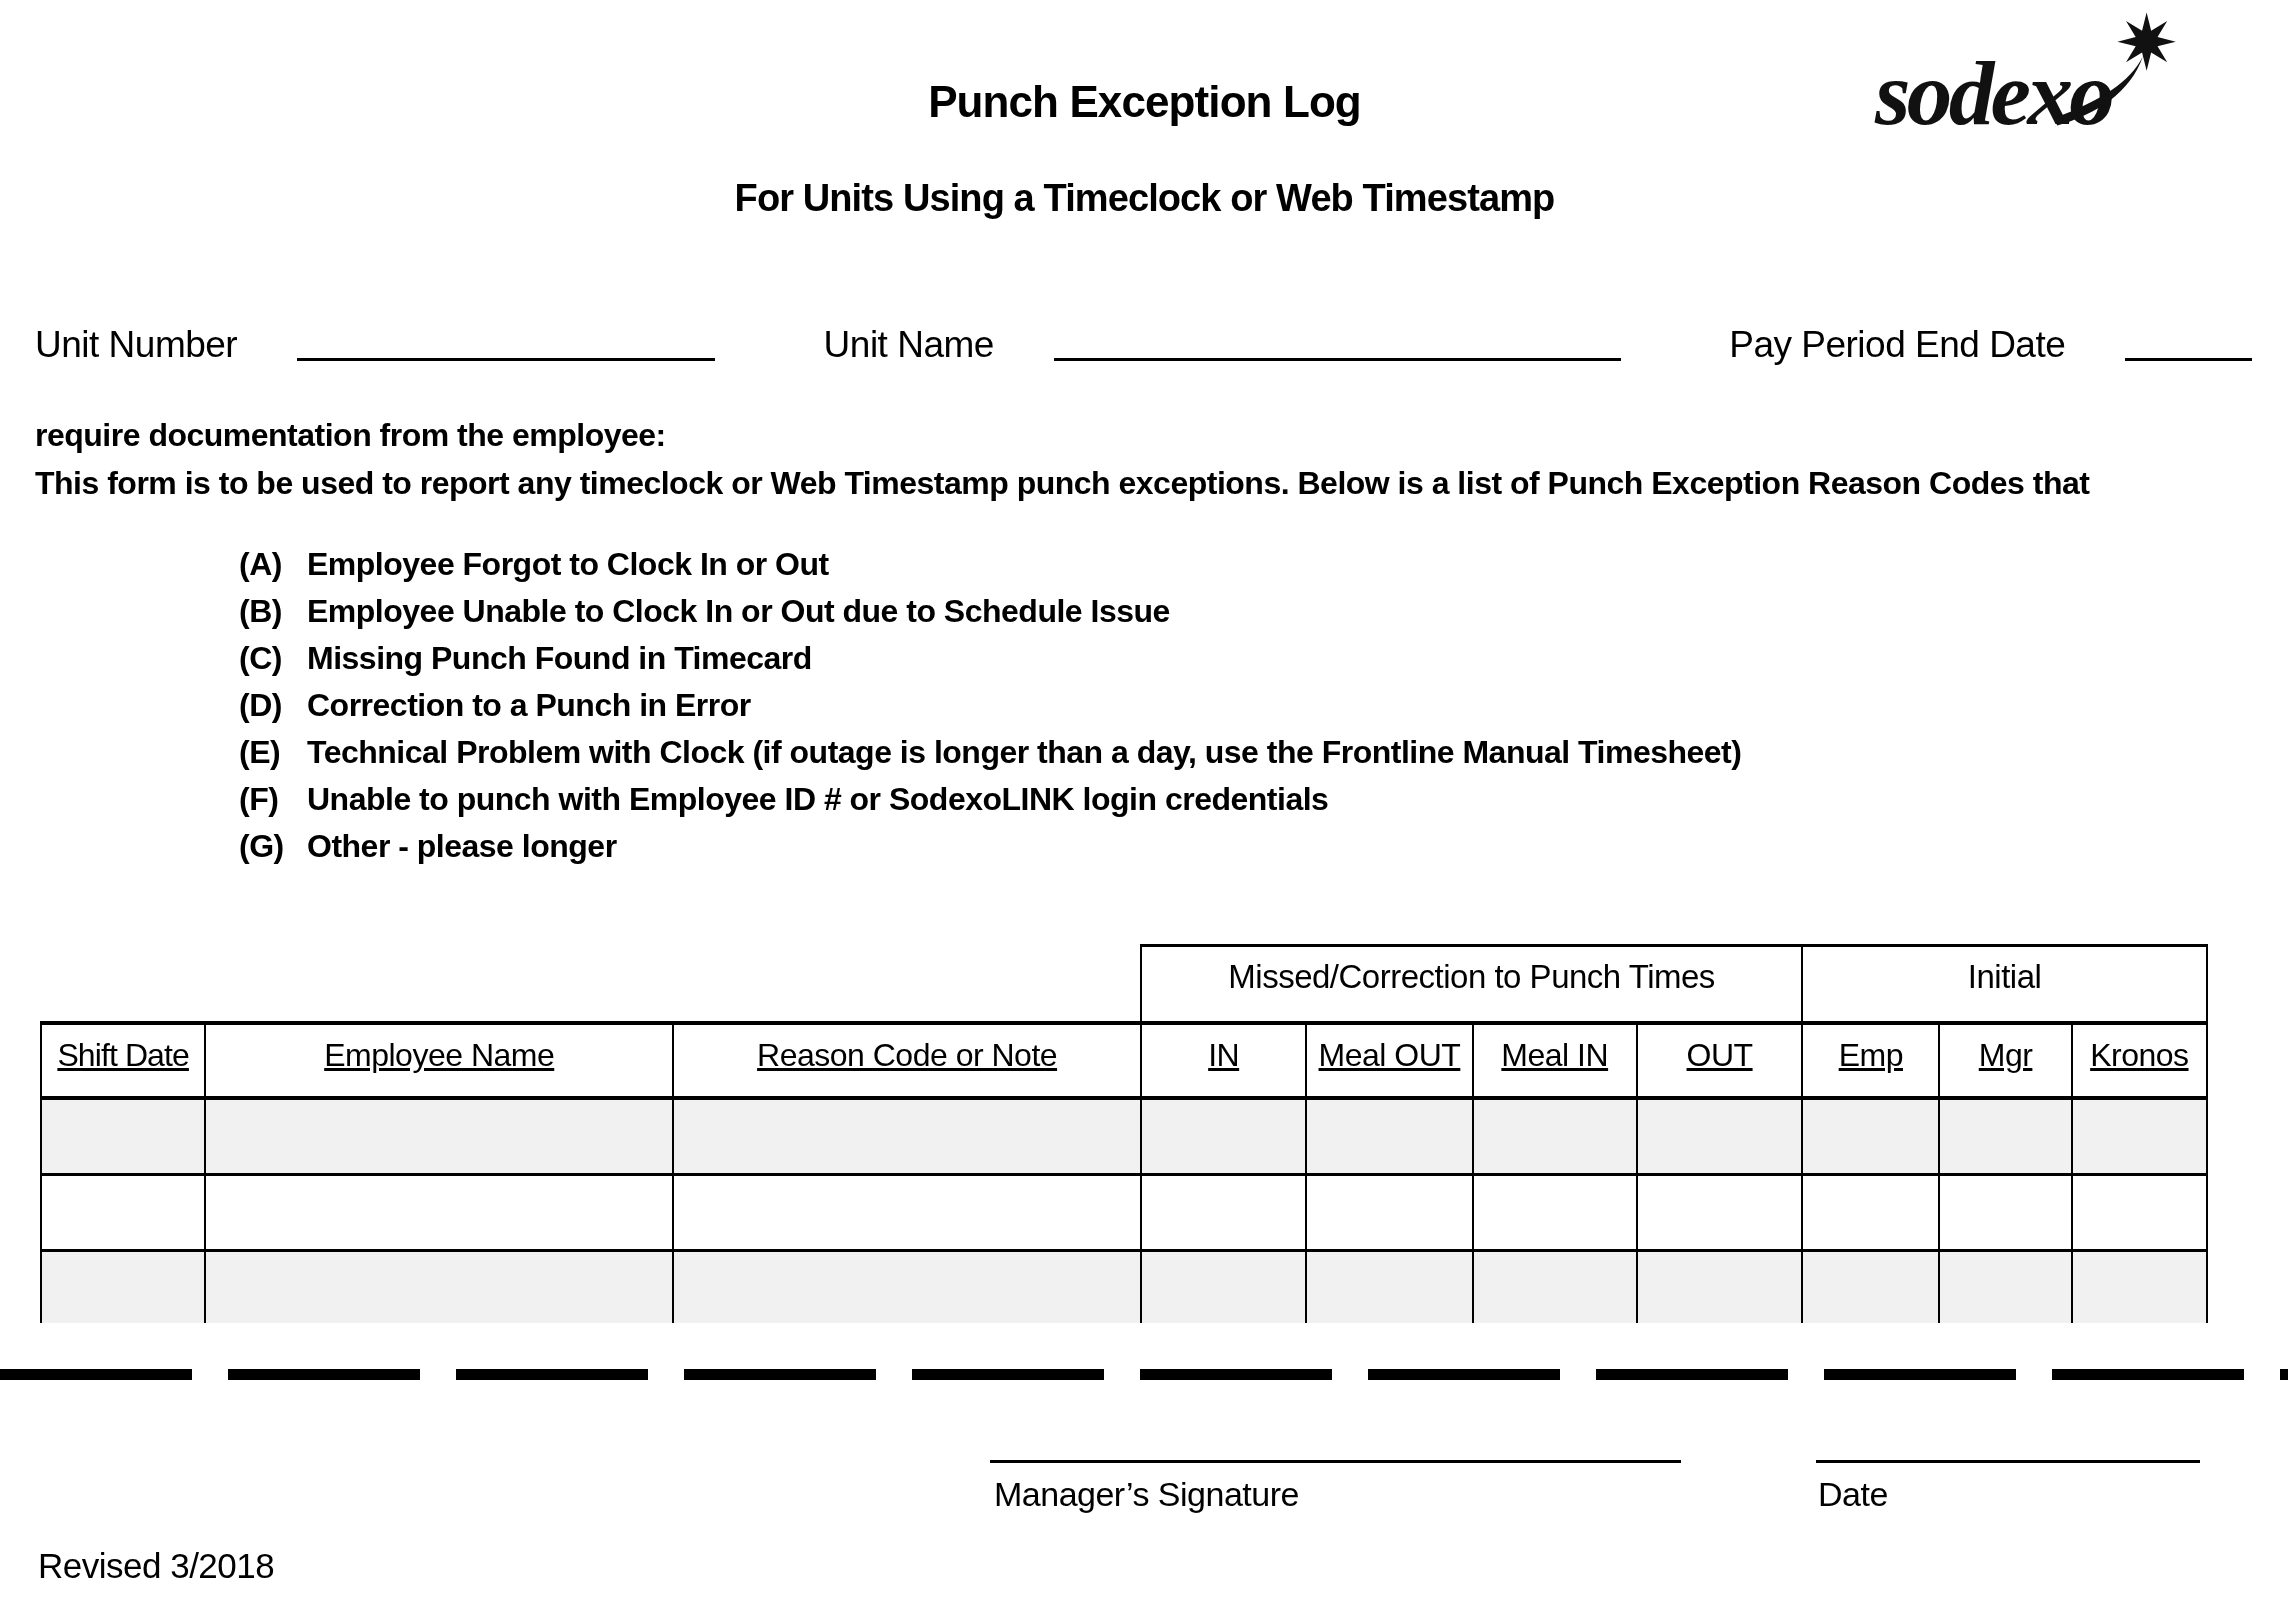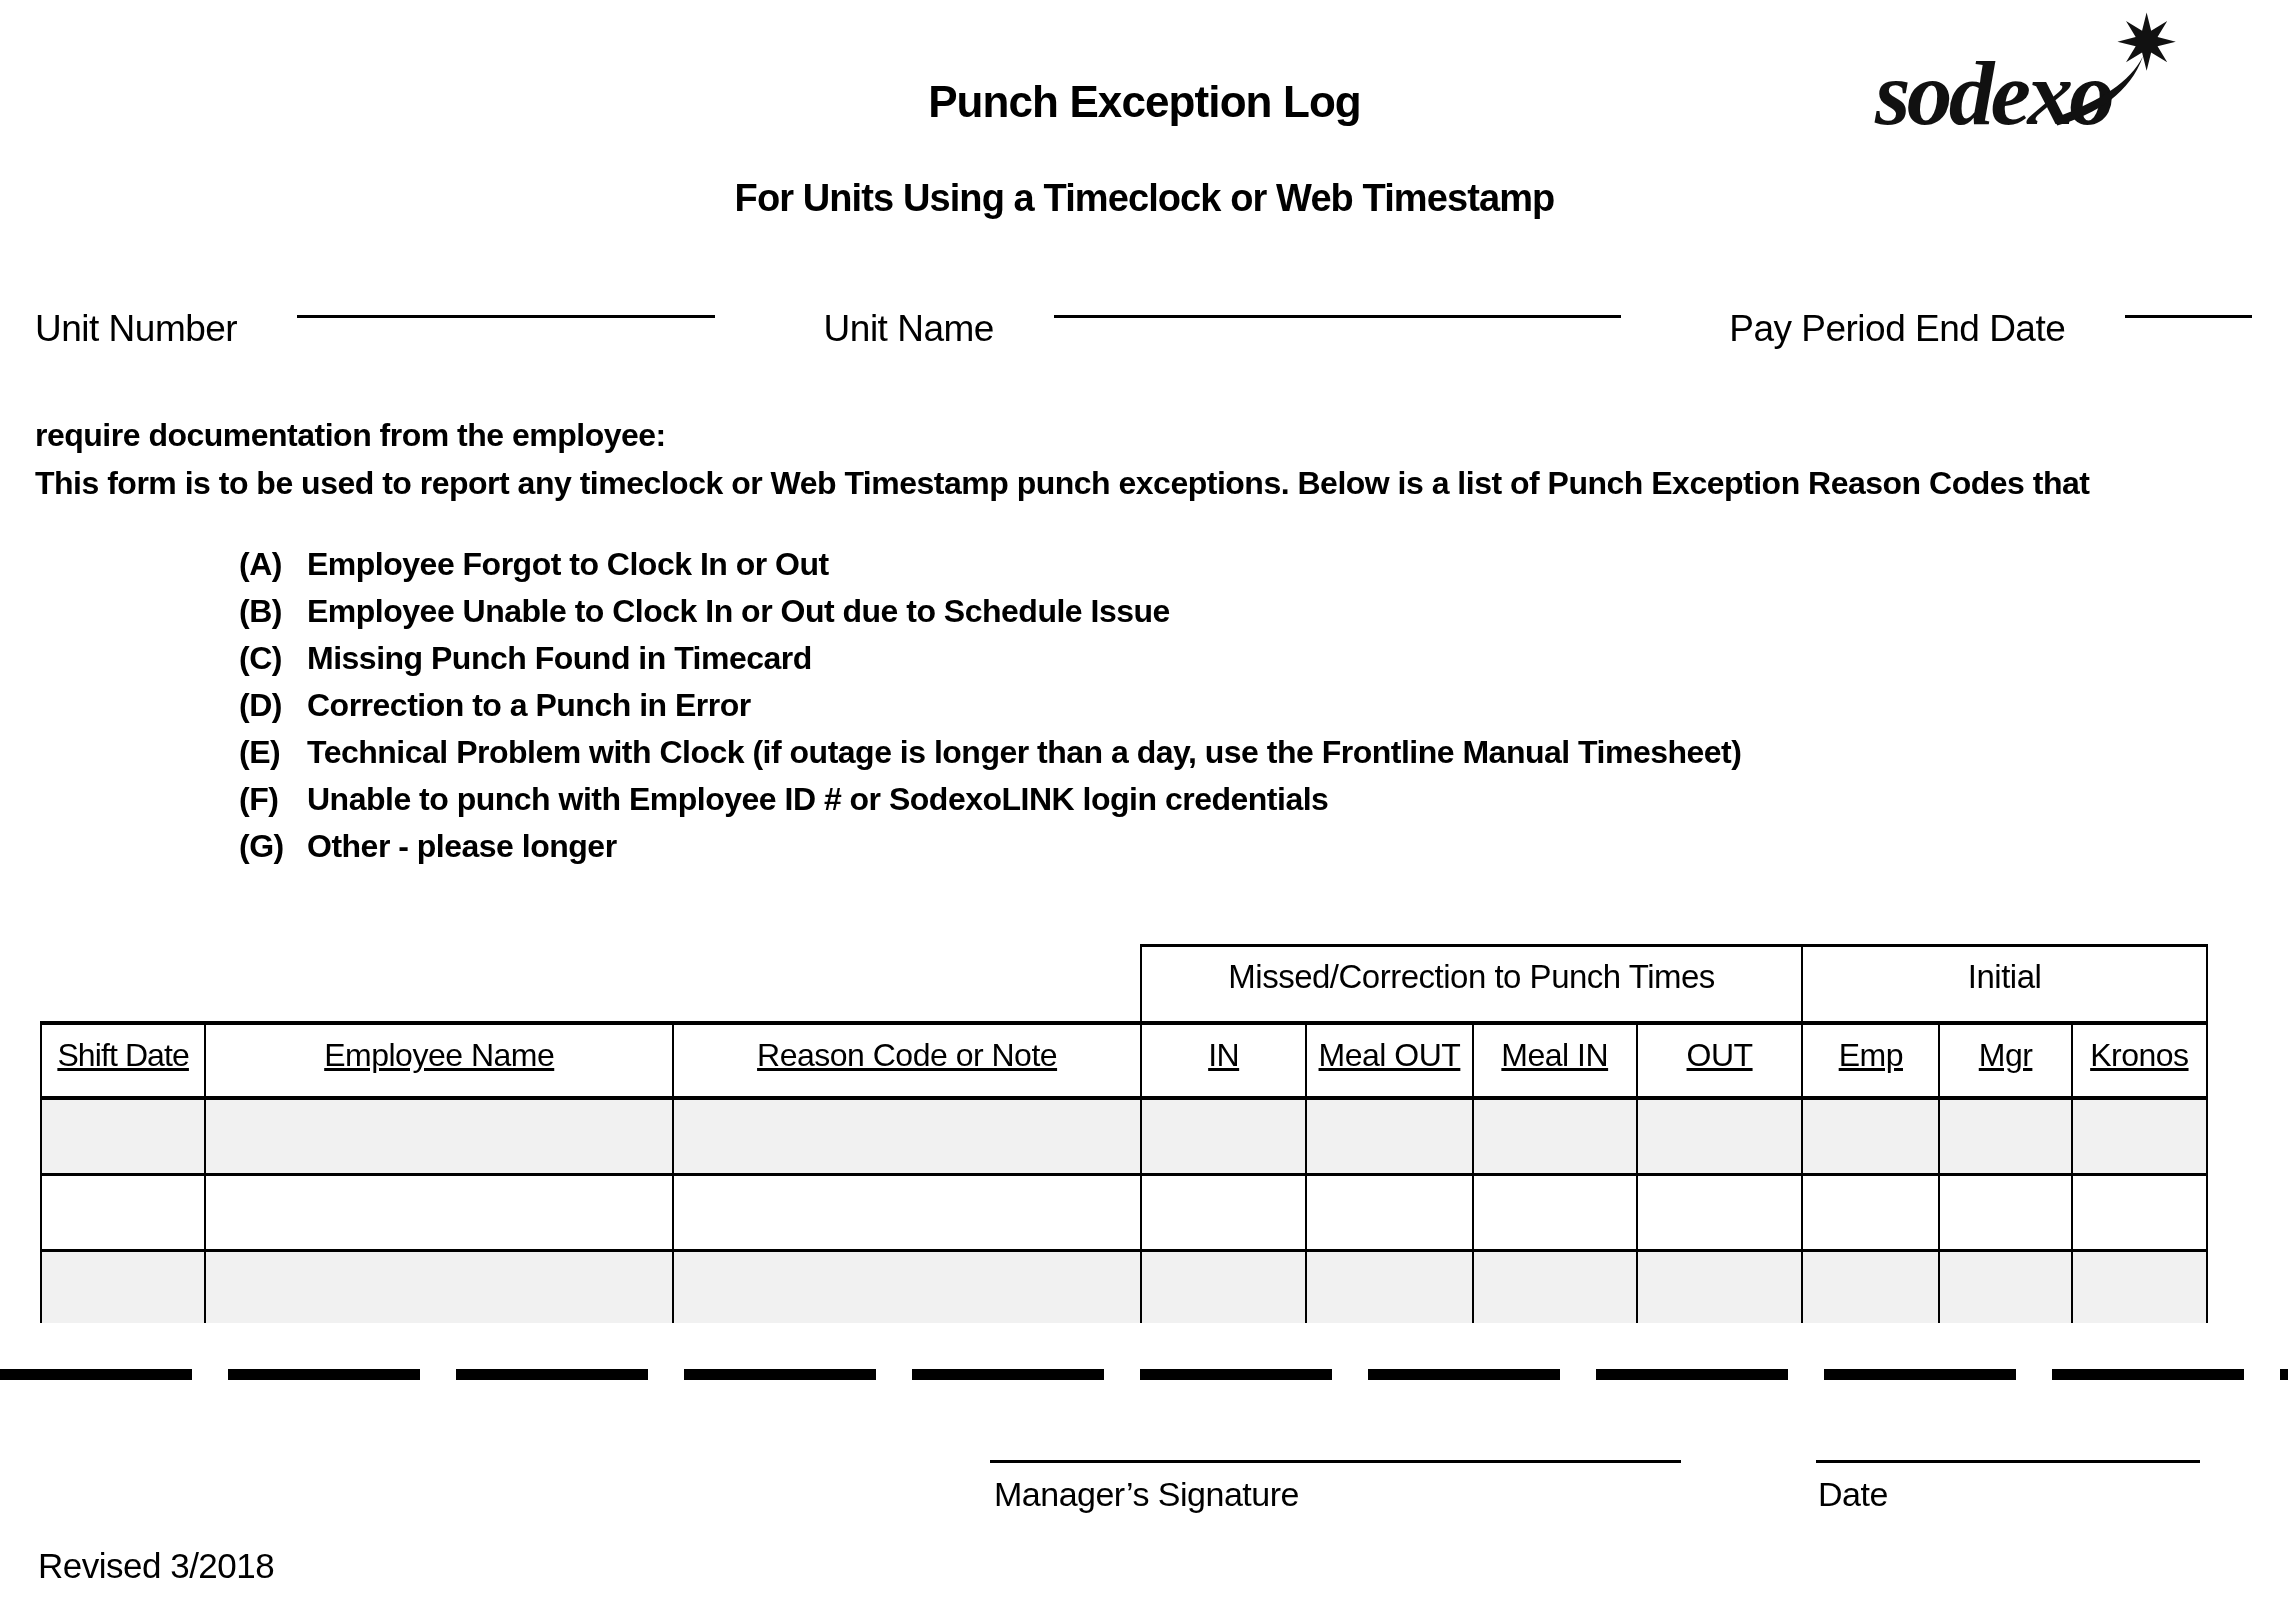--- a/index.html
+++ b/index.html
@@ -23,21 +23,21 @@
   }
   .doc-subtitle {
     position: absolute; top: 139px; left: 0; width: 2289px;
     text-align: center; font-size: 38px; font-weight: bold; letter-spacing: -0.9px; margin-top: 38px;
   }
   .logo { position: absolute; top: 7.3px; left: 1871px; width: 347px; height: 155px; }
 
   
   .fields-row {
     position: absolute; top: 309px; left: 35px; right: 37px;
-    display: flex; align-items: flex-start; height: 57px; gap: 47px;
+    display: flex; align-items: flex-end; height: 57px; gap: 47px;
   }
   .field-label { font-size: 37px; white-space: nowrap; line-height: 1.1; }
   .field-line { border-bottom: 3.7px solid #000; height: 9.1px; margin: 0 0 5.5px 12.8px; }
   .line-unit-number { width: 418px; }
   .line-unit-name { width: 567px; }
   .line-pay-period { flex: 1; }
   .gap { width: 14.6px; }
 
   
   .intro {

